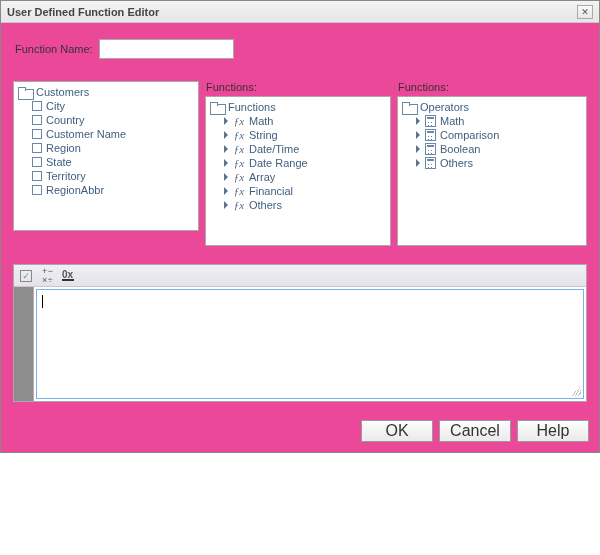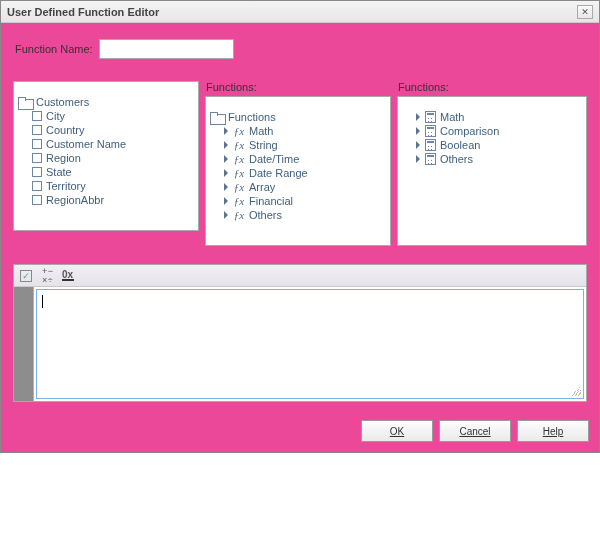--- a/index.html
+++ b/index.html
@@ -68,21 +68,21 @@
   .col {
     display: flex;
     flex-direction: column;
   }
   .col-label { color: #333; margin: 0 0 3px 1px; }
   .tree {
     border: 1px solid #a9a9a9;
     background: #fff;
     height: 150px;
     overflow-y: scroll;
-    padding: 13px 2px;
+    padding: 3px 2px;
     color: #3f5f7f;
   }
   .col.fields { flex: 0 0 186px; }
   .col.functions { flex: 0 0 186px; }
   .col.operators { flex: 1; }
   .node, .leaf {
     display: flex;
     align-items: center;
     gap: 4px;
     padding: 1px 2px;
@@ -201,23 +201,22 @@
   }
   .button-row {
     display:flex; gap:6px; justify-content:flex-end;
     padding: 8px 10px 10px 10px;
     border-top: 0;
   }
   .btn {
     width: 72px; height: 22px;
     border: 1px solid #9a9a9a;
     background: linear-gradient(#fdfdfd,#eaeaea);
-    font-family:inherit; font-size:10px; color:#333;
+    font-family:inherit; font-size:16px; color:#333;
     cursor:pointer;
-    text-decoration:underline;
   }
 
   
   .tree::-webkit-scrollbar { width: 15px; }
   .tree::-webkit-scrollbar-track { background:#f0f0f0; border-left:1px solid #dcdcdc; }
   .tree::-webkit-scrollbar-thumb { background:#cfcfcf; border:1px solid #b7b7b7; }
 </style>
 </head>
 <body>
 
@@ -320,20 +319,24 @@
                 <span class="icon-fx">ƒx</span>
                 <span>Others</span>
               </div>
           </div>
         </div>
       </div>
 
       <div class="col operators">
         <div class="col-label">Functions:</div>
         <div class="tree">
+          <div class="node">
+            <span class="icon-folder"></span>
+            <span>Operators</span>
+          </div>
           <div class="subtree">
             <div class="leaf">
                 <span class="expander"></span>
                 <span class="icon-calc"></span>
                 <span>Math</span>
               </div>
             <div class="leaf">
                 <span class="expander"></span>
                 <span class="icon-calc"></span>
                 <span>Comparison</span>

